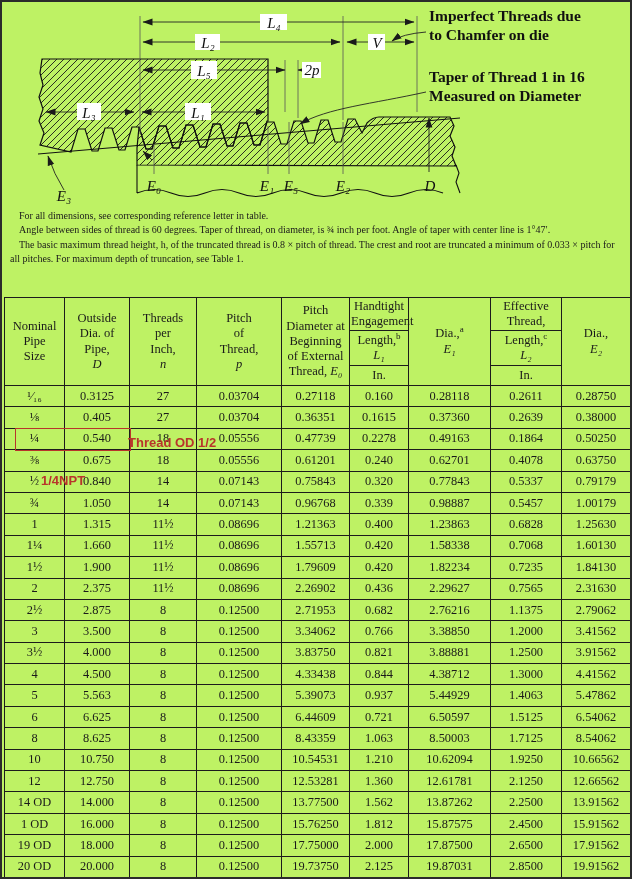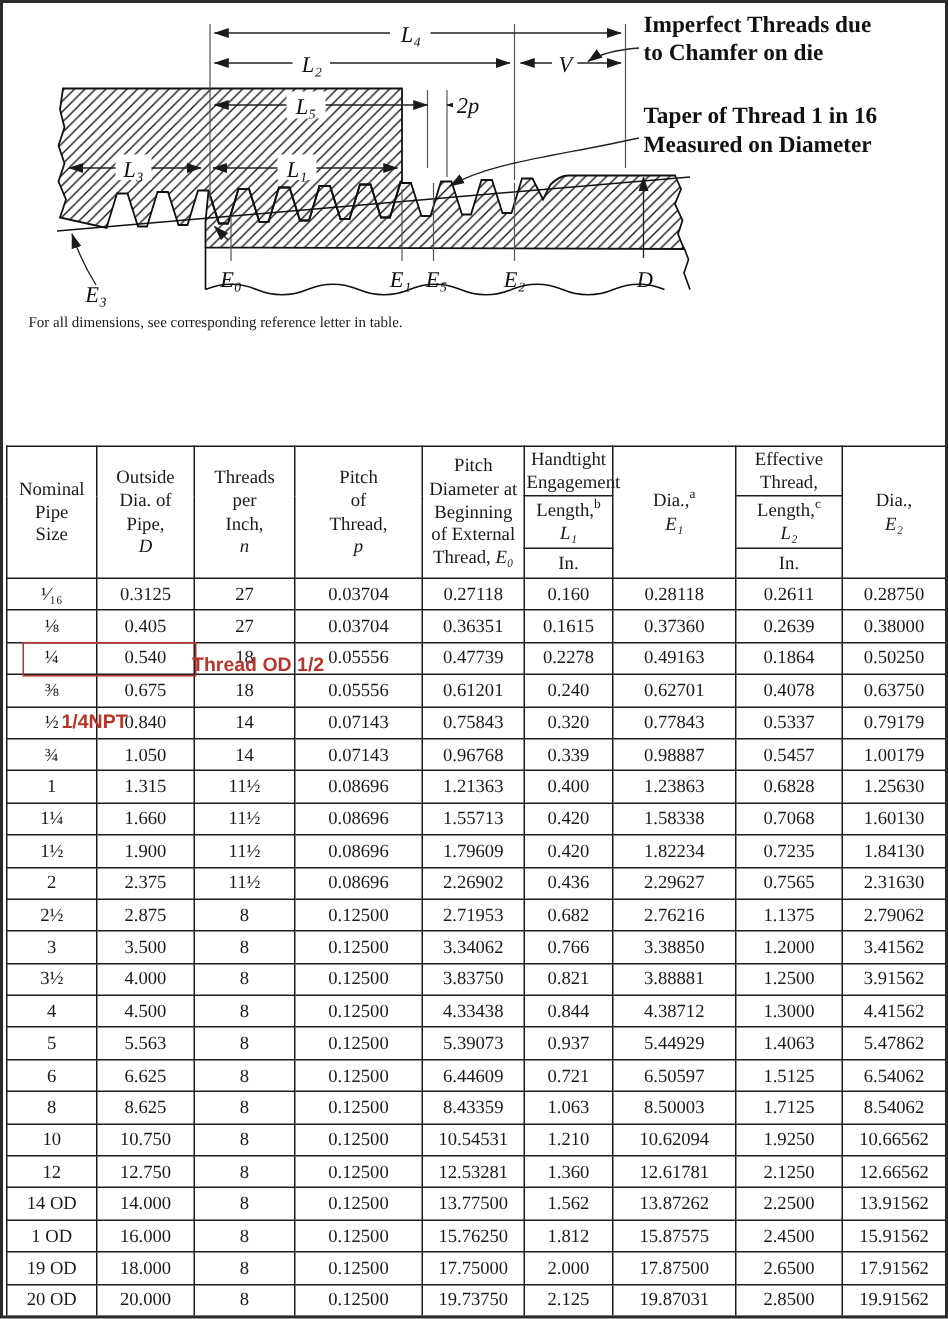--- a/index.html
+++ b/index.html
@@ -1,16 +1,16 @@
 <!DOCTYPE html>
 <html><head>
 <meta charset="utf-8">
 <style>
   html,body{margin:0;padding:0;background:#888;}
-  .page{position:relative;width:632px;height:879px;background:#ffffff;margin:0 auto;
+  .page{position:relative;width:632px;height:879px;background:#bef264;margin:0 auto;
         box-sizing:border-box;border:2px solid #2b2b2b;overflow:hidden;
         font-family:"Liberation Serif","DejaVu Serif",serif;color:#1a1a1a;}
   .diagram{position:absolute;top:0;left:0;}
   .dimlbl{font:italic 15px "Liberation Serif","DejaVu Serif",serif;fill:#111;}
   .ptlbl{font:italic 15px "Liberation Serif","DejaVu Serif",serif;fill:#111;}
   .callout{font:bold 15.5px "Liberation Serif","DejaVu Serif",serif;fill:#111;}
   .notes{position:absolute;top:207px;left:0;right:0;padding:0 9px 0 8px;
          font-size:10px;line-height:1.43;}
   .notes p{margin:0;text-indent:9px;}
   .tablewrap{position:absolute;top:295px;left:2px;width:628px;}
@@ -114,20 +114,22 @@
     <text class="ptlbl" text-anchor="middle" x="428" y="189">D</text>
 
     <text class="callout" x="427" y="19">Imperfect Threads due</text>
     <text class="callout" x="427" y="38">to Chamfer on die</text>
     <text class="callout" x="427" y="80">Taper of Thread 1 in 16</text>
     <text class="callout" x="427" y="99">Measured on Diameter</text>
   </svg>
 
   <div class="notes">
     <p>For all dimensions, see  corresponding reference letter in table.</p>
+    <p>Angle between sides of thread is 60 degrees. Taper of thread, on diameter, is ¾ inch per foot. Angle of taper with center line is 1°47′.</p>
+    <p>The basic maximum thread height, h, of the truncated thread is 0.8 × pitch of thread. The crest and root are truncated a minimum of 0.033 × pitch for all pitches. For maximum depth of truncation, see Table 1.</p>
   </div>
 
   <div class="tablewrap">
     <table>
       <colgroup>
         <col style="width:60px">
           <col style="width:65px">
           <col style="width:67px">
         <col style="width:85px">
           <col style="width:68px">

